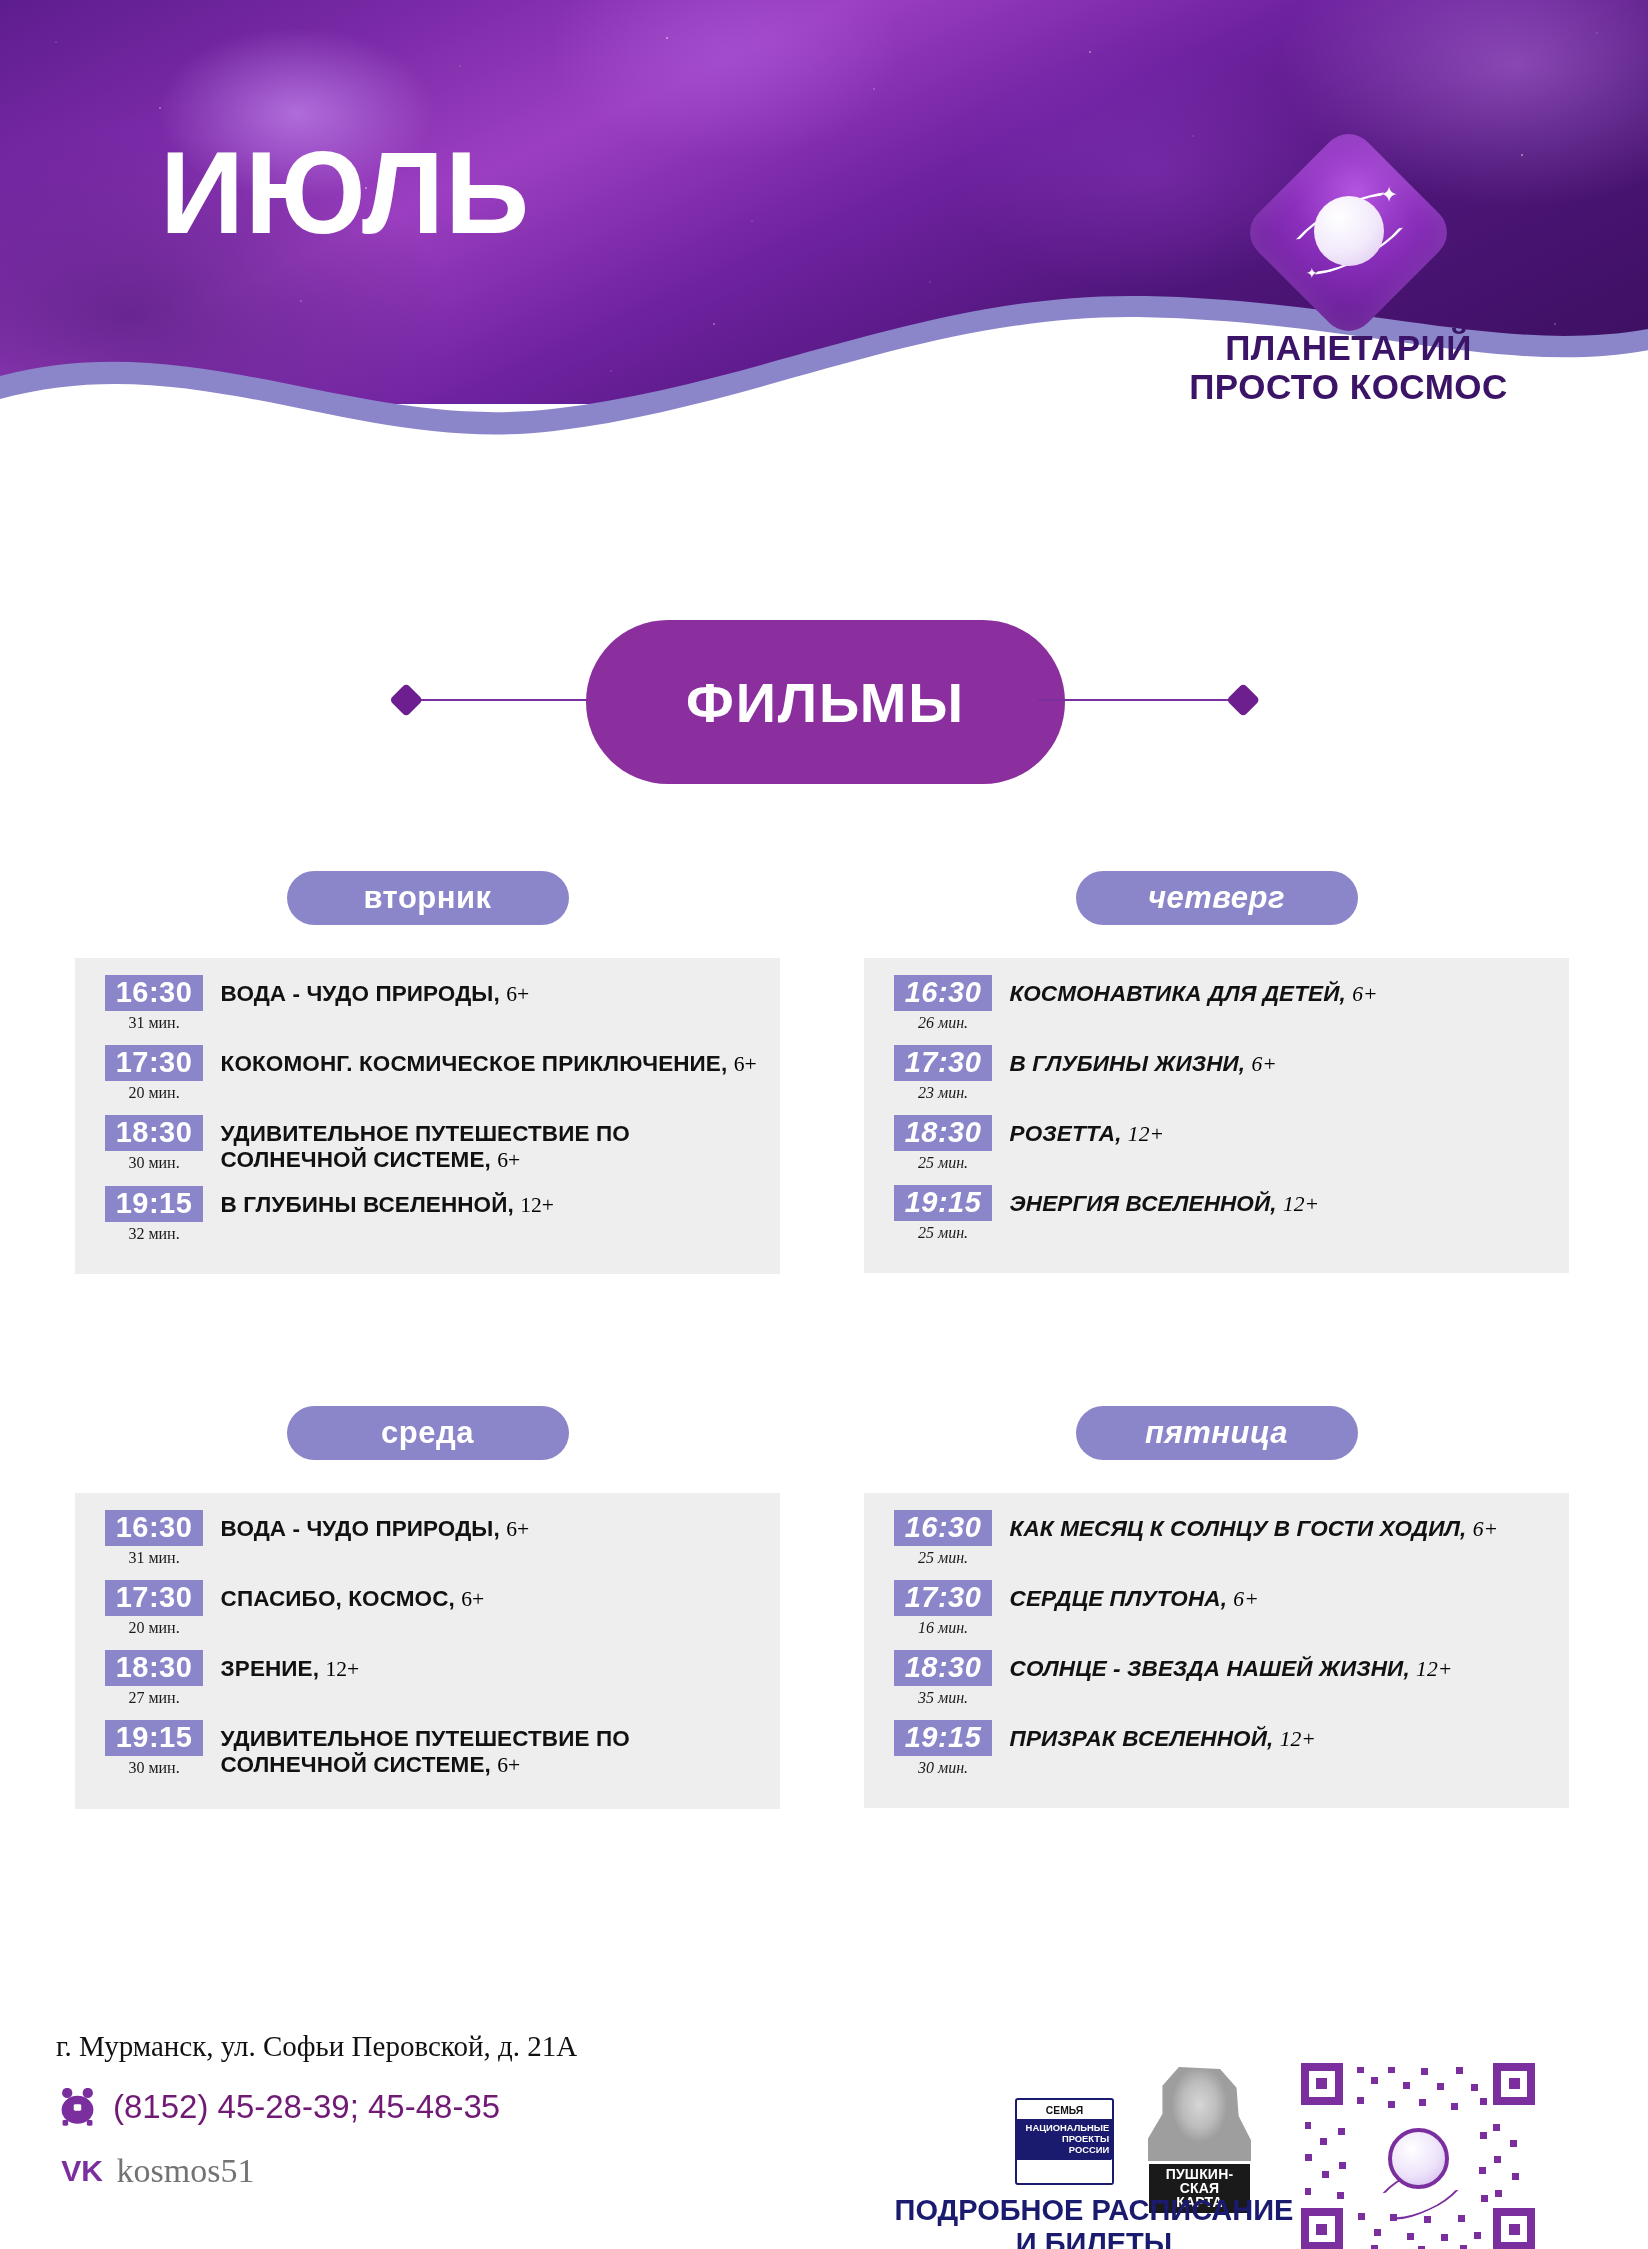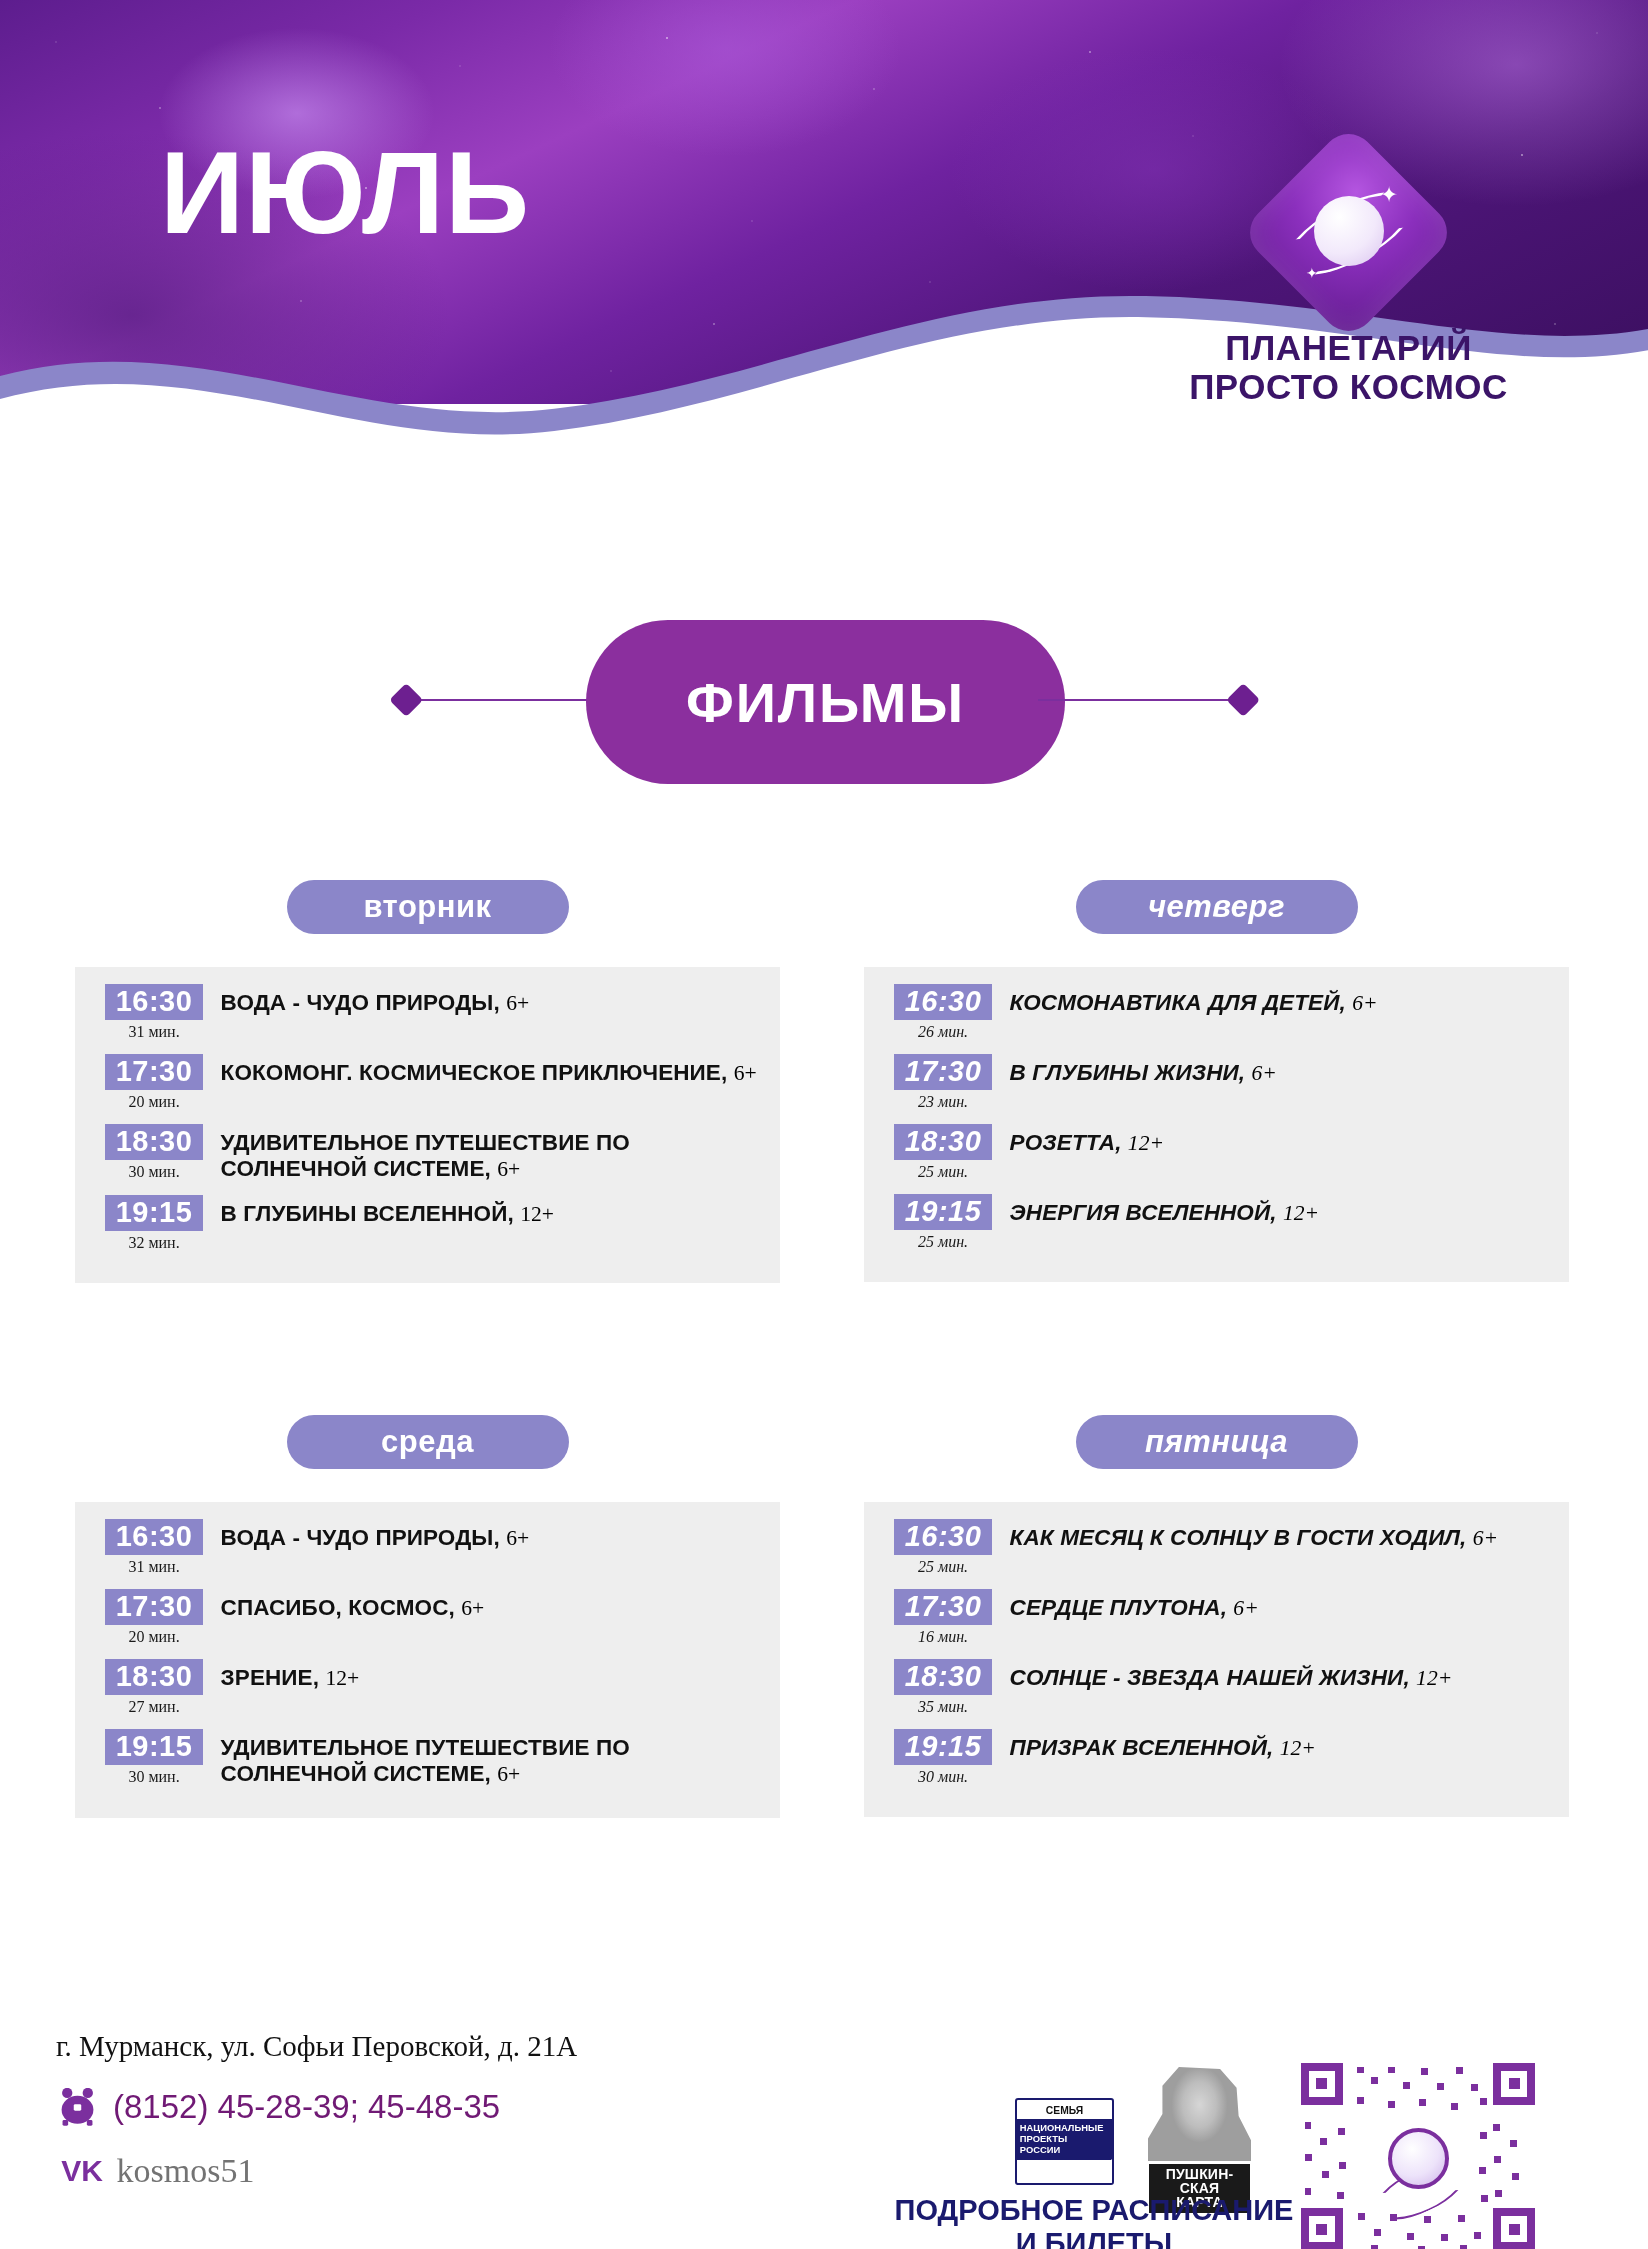--- a/index.html
+++ b/index.html
@@ -204,21 +204,21 @@
     width: 705px;
   }
   .day-col-left { left: 75px; }
   .day-col-right { left: 864px; font-style: italic; }
   .day-row-1 { top: 0; }
   .day-row-2 { top: 535px; }
 
   .day-pill {
     width: 282px;
     height: 54px;
-    margin: 16px auto;
+    margin: 7px auto;
     border-radius: 27px;
     background: #8b86c9;
     color: #ffffff;
     font-size: 31px;
     font-weight: bold;
     display: flex;
     align-items: center;
     justify-content: center;
     letter-spacing: 0.5px;
   }
@@ -342,21 +342,21 @@
     font-weight: bold;
   }
   .natproj .np-band {
     margin-top: 3.8px;
     background: #1a1a6e;
     color: #ffffff;
     font-size: 9.4px;
     font-weight: bold;
     line-height: 1.15;
     padding: 3.8px 2.8px;
-    text-align: left;
+    text-align: right;
   }
   .natproj-corner {
     position: absolute;
     right: -0.5px; bottom: -0.5px;
     width: 0; height: 0;
     border-left: 26px solid transparent;
     border-bottom: 26px solid #ffffff;
   }
 
   .pushkin {

